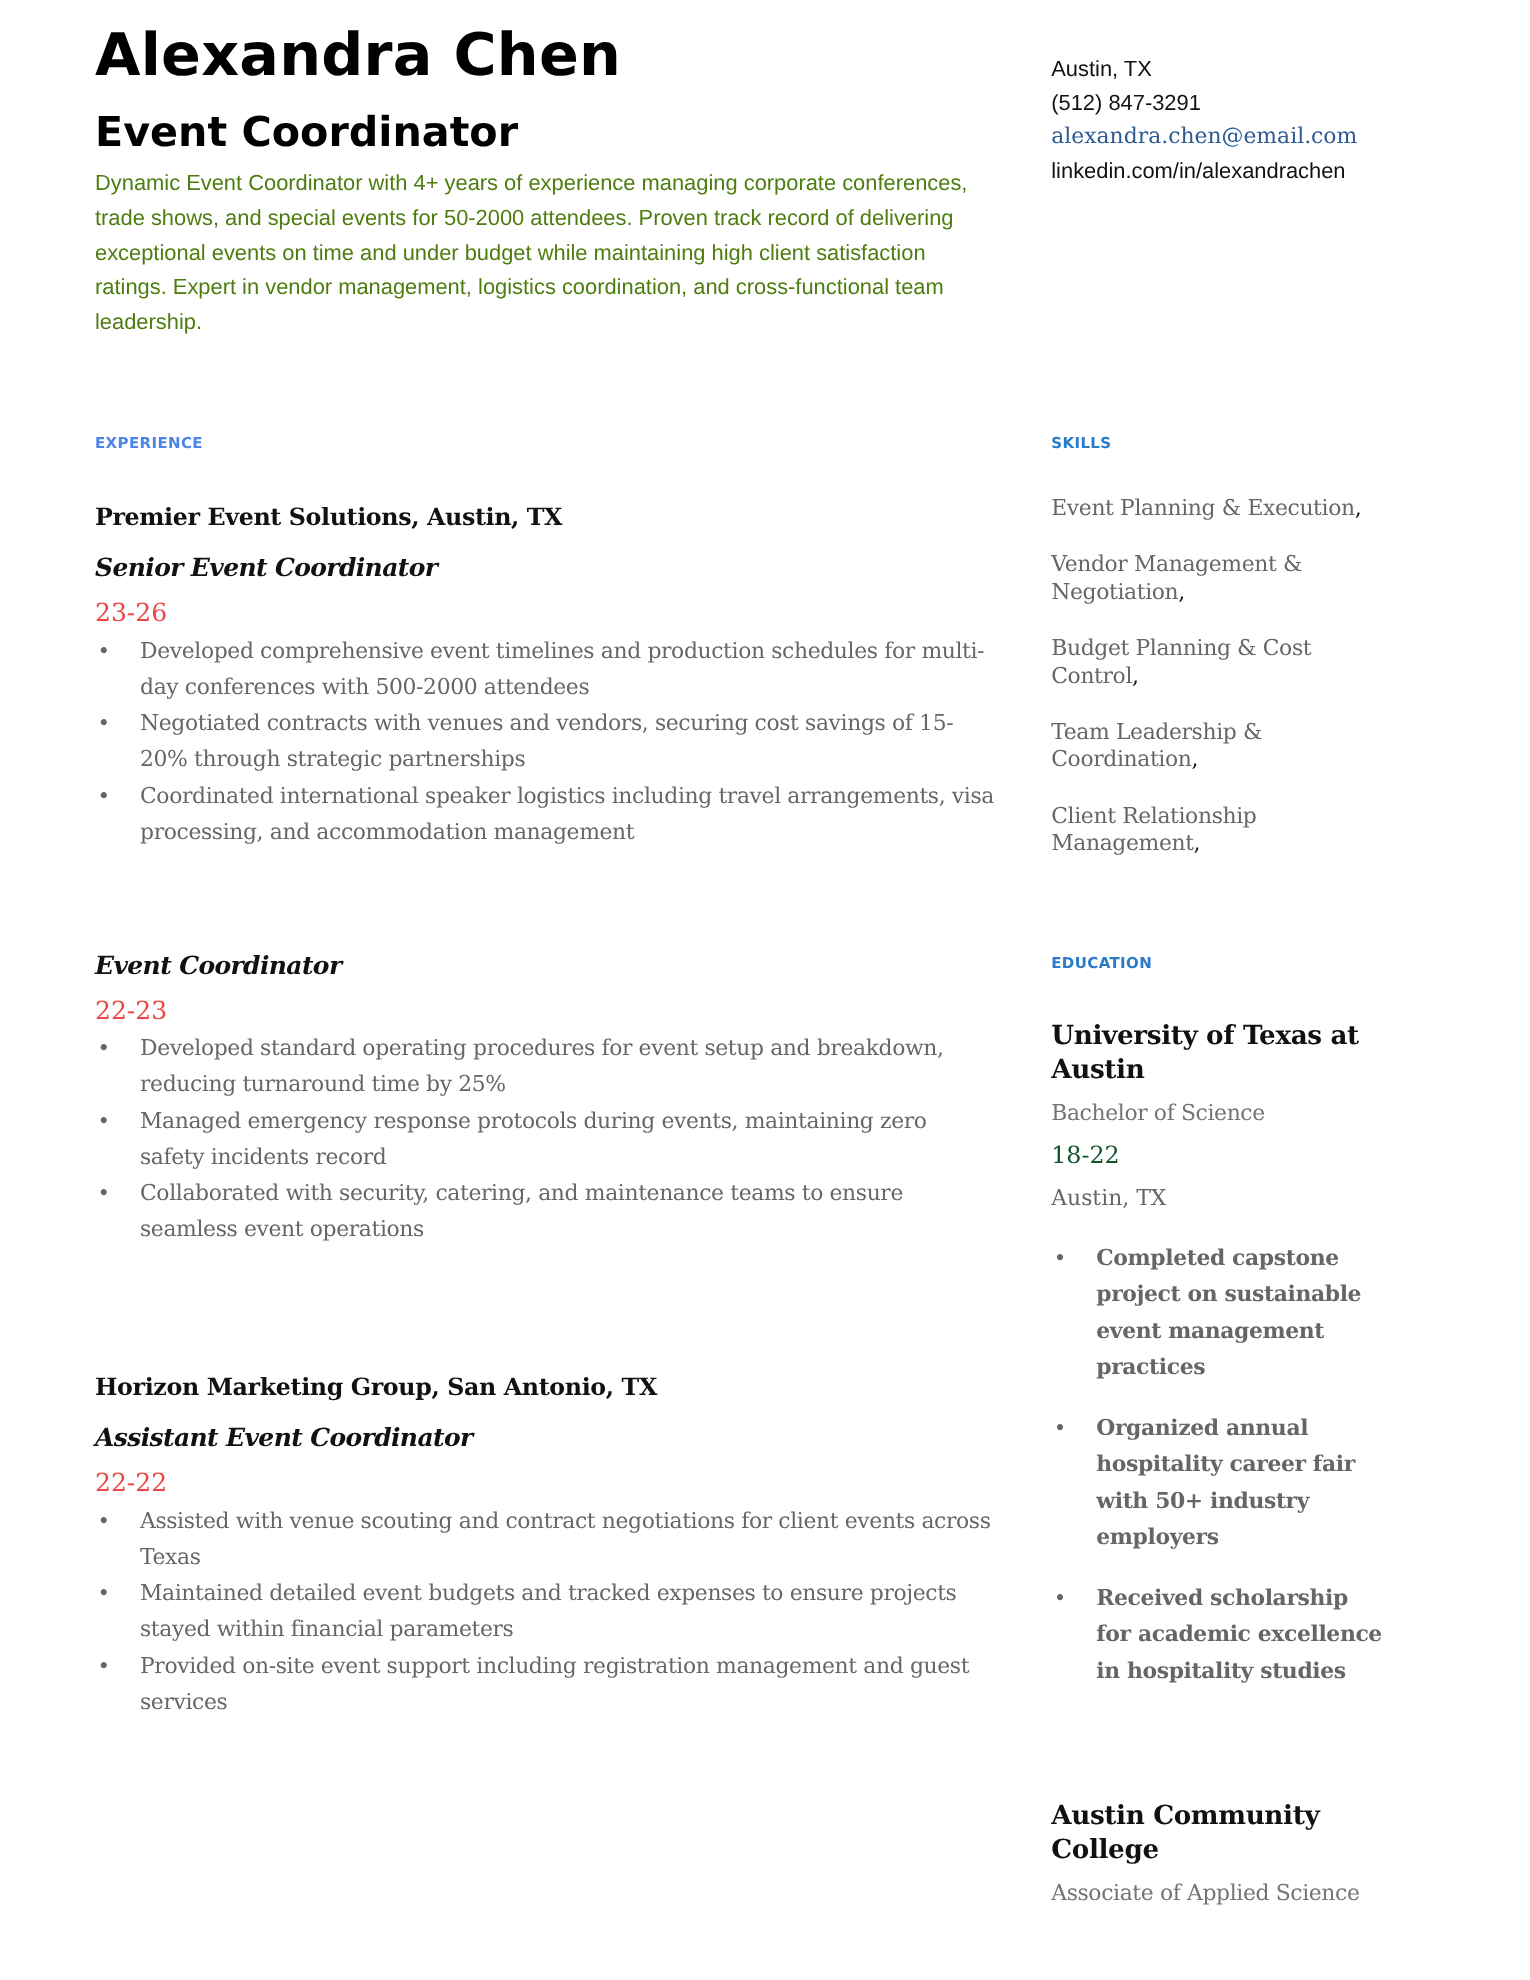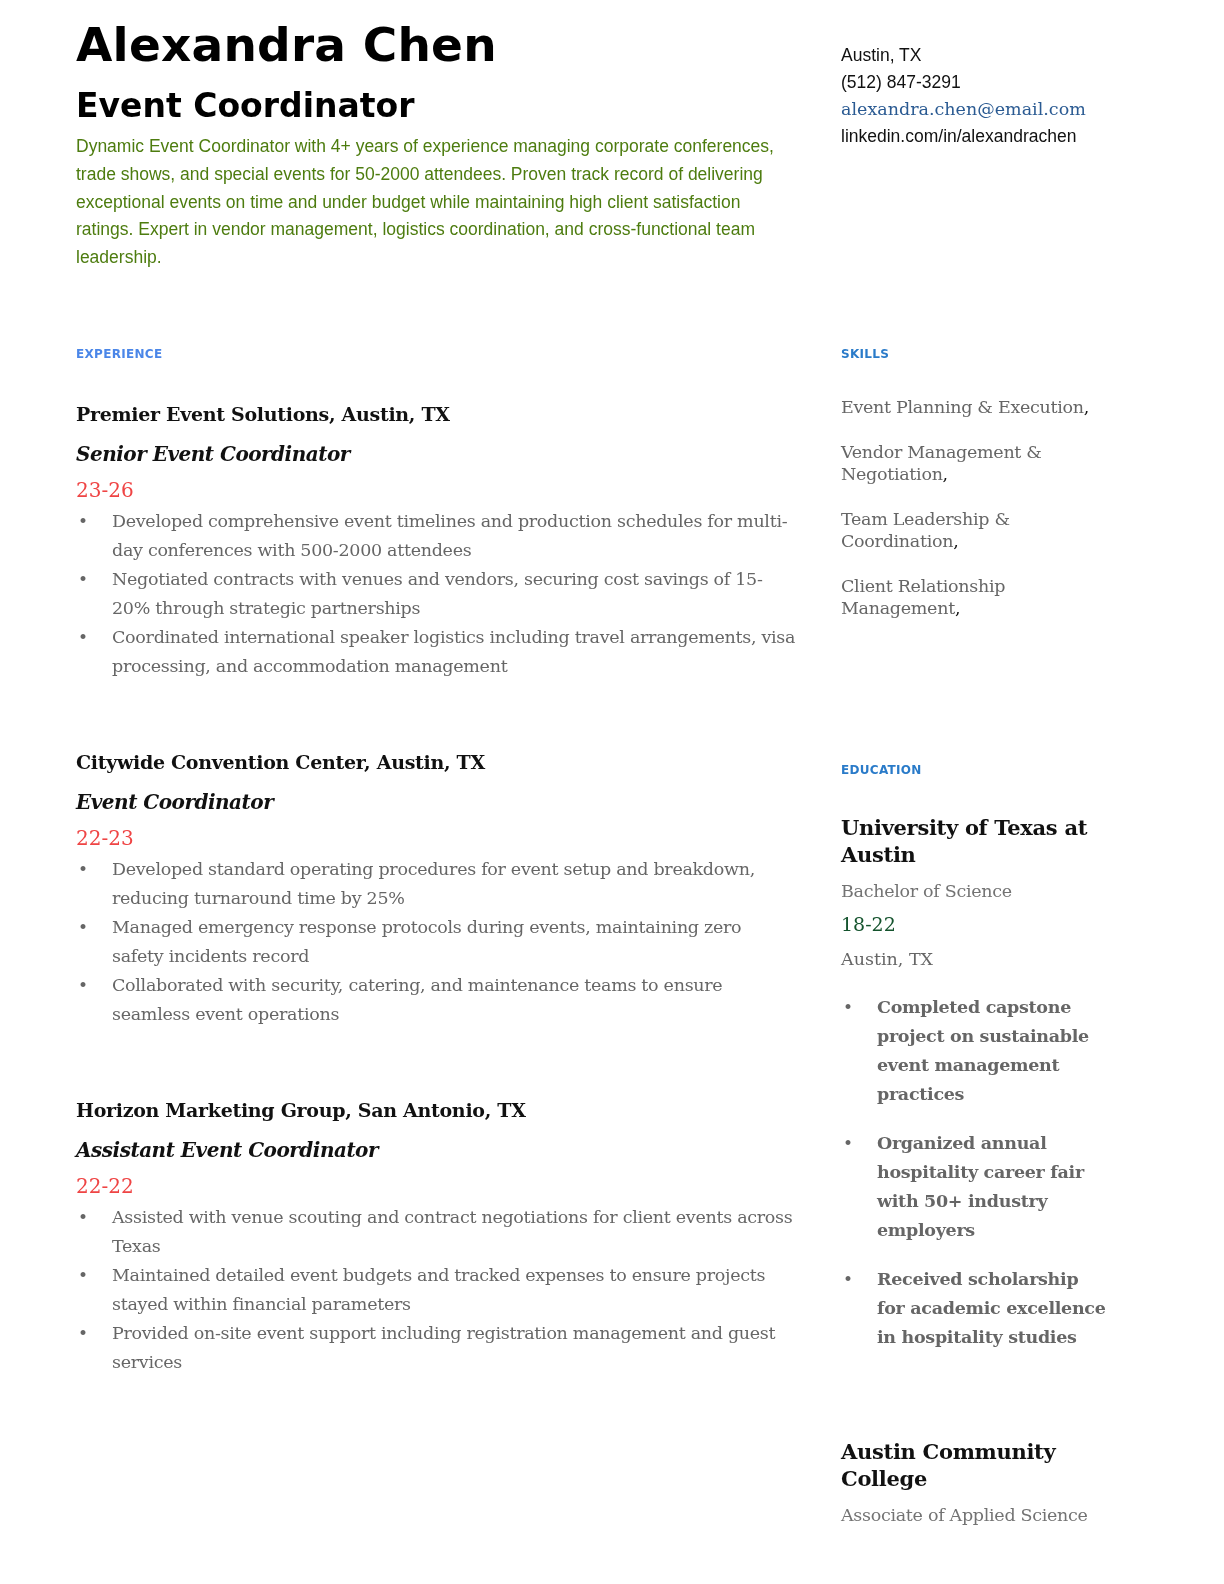--- a/index.html
+++ b/index.html
@@ -239,21 +239,20 @@
   <p class="job-title">Senior Event Coordinator</p>
   <p class="job-dates">23-26</p>
   <ul class="bullets">
     <li><span class="bullet-dot">•</span><span>Developed comprehensive event timelines and production schedules for multi-day conferences with 500-2000 attendees</span></li>
     <li><span class="bullet-dot">•</span><span>Negotiated contracts with venues and vendors, securing cost savings of 15-20% through strategic partnerships</span></li>
     <li><span class="bullet-dot">•</span><span>Coordinated international speaker logistics including travel arrangements, visa processing, and accommodation management</span></li>
   </ul>
 </div>
 
 <div class="job" style="top:747px;">
-  <p class="job-company">Citywide Convention Center, Austin, TX</p>
   <p class="job-title">Event Coordinator</p>
   <p class="job-dates">22-23</p>
   <ul class="bullets">
     <li><span class="bullet-dot">•</span><span>Developed standard operating procedures for event setup and breakdown, reducing turnaround time by 25%</span></li>
     <li><span class="bullet-dot">•</span><span>Managed emergency response protocols during events, maintaining zero safety incidents record</span></li>
     <li><span class="bullet-dot">•</span><span>Collaborated with security, catering, and maintenance teams to ensure seamless event operations</span></li>
   </ul>
 </div>
 
 <div class="job" style="top:1095px;">
@@ -264,20 +263,21 @@
     <li><span class="bullet-dot">•</span><span>Assisted with venue scouting and contract negotiations for client events across Texas</span></li>
     <li><span class="bullet-dot">•</span><span>Maintained detailed event budgets and tracked expenses to ensure projects stayed within financial parameters</span></li>
     <li><span class="bullet-dot">•</span><span>Provided on-site event support including registration management and guest services</span></li>
   </ul>
 </div>
 
 <h3 class="section-heading" id="skills-heading">SKILLS</h3>
 <ul class="skills">
   <li><span>Event Planning &amp; Execution</span><span class="comma">,</span></li>
   <li><span>Vendor Management &amp; Negotiation</span><span class="comma">,</span></li>
+  <li><span>Budget Planning &amp; Cost Control</span><span class="comma">,</span></li>
   <li><span>Team Leadership &amp; Coordination</span><span class="comma">,</span></li>
   <li><span>Client Relationship Management</span><span class="comma">,</span></li>
 </ul>
 
 <h3 class="section-heading" id="edu-heading">EDUCATION</h3>
 
 <div class="edu" style="top:814px;">
   <p class="edu-school">University of Texas at Austin</p>
   <p class="edu-degree">Bachelor of Science</p>
   <p class="edu-dates">18-22</p>

